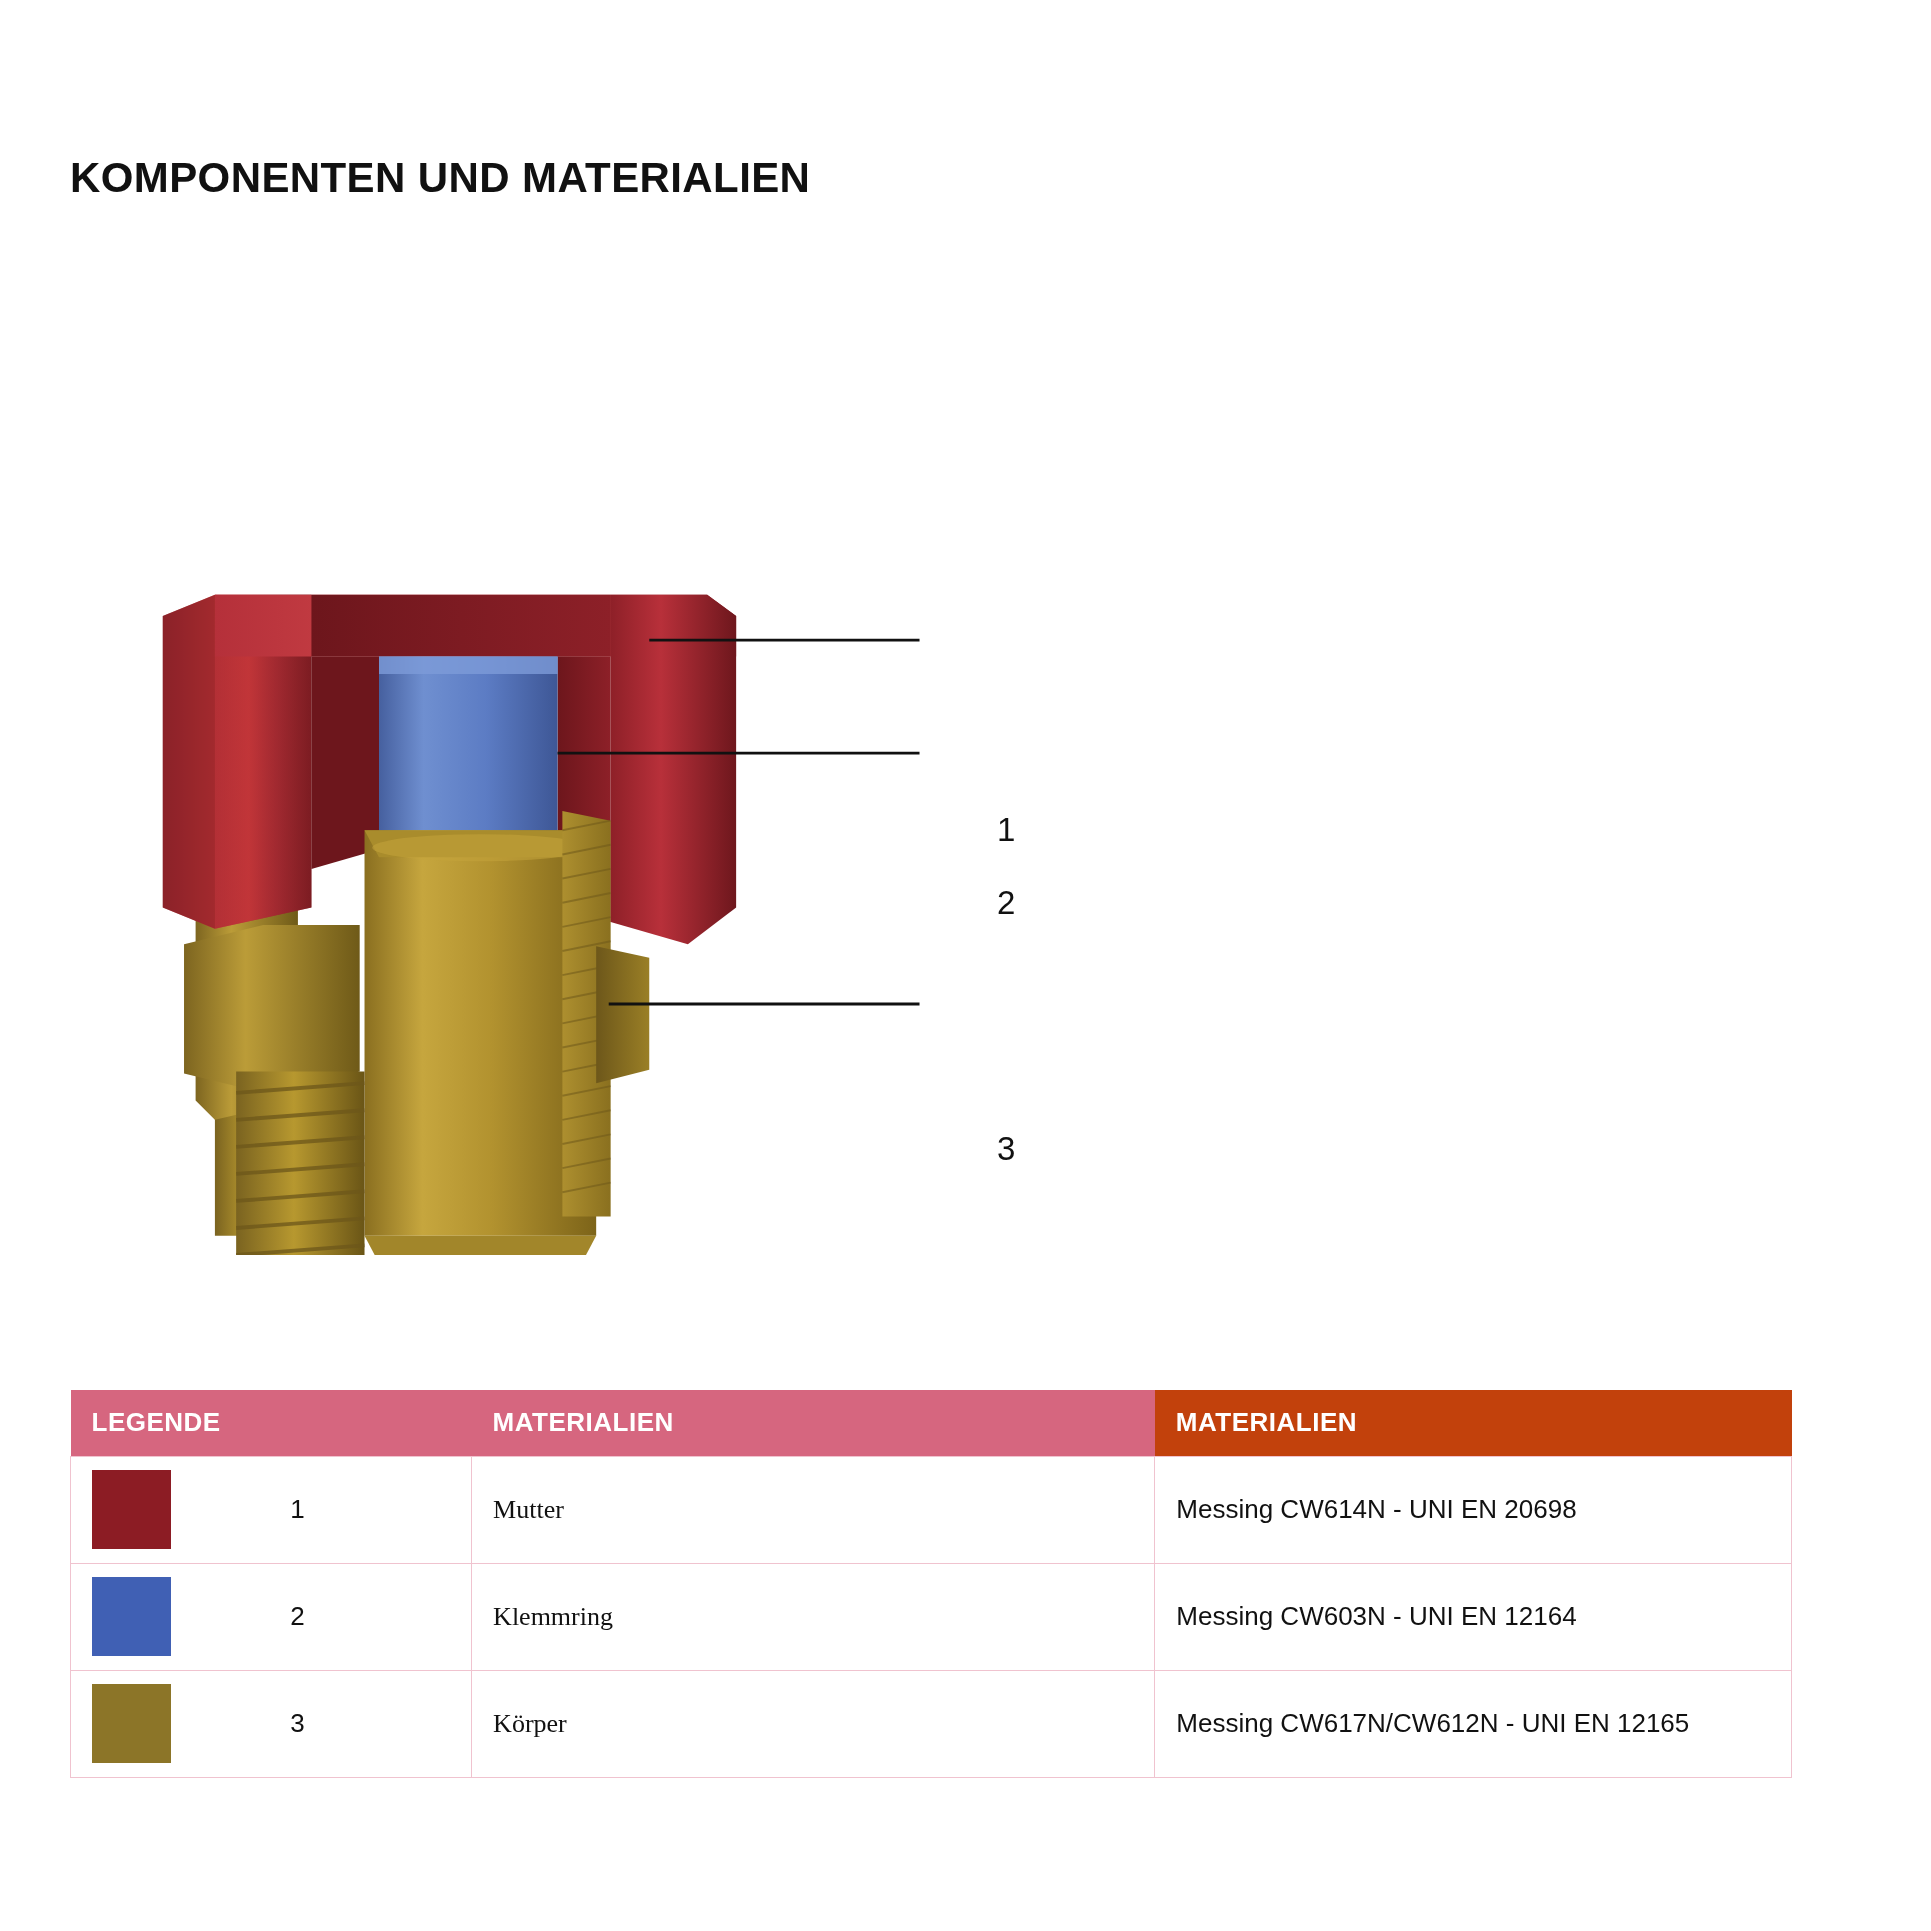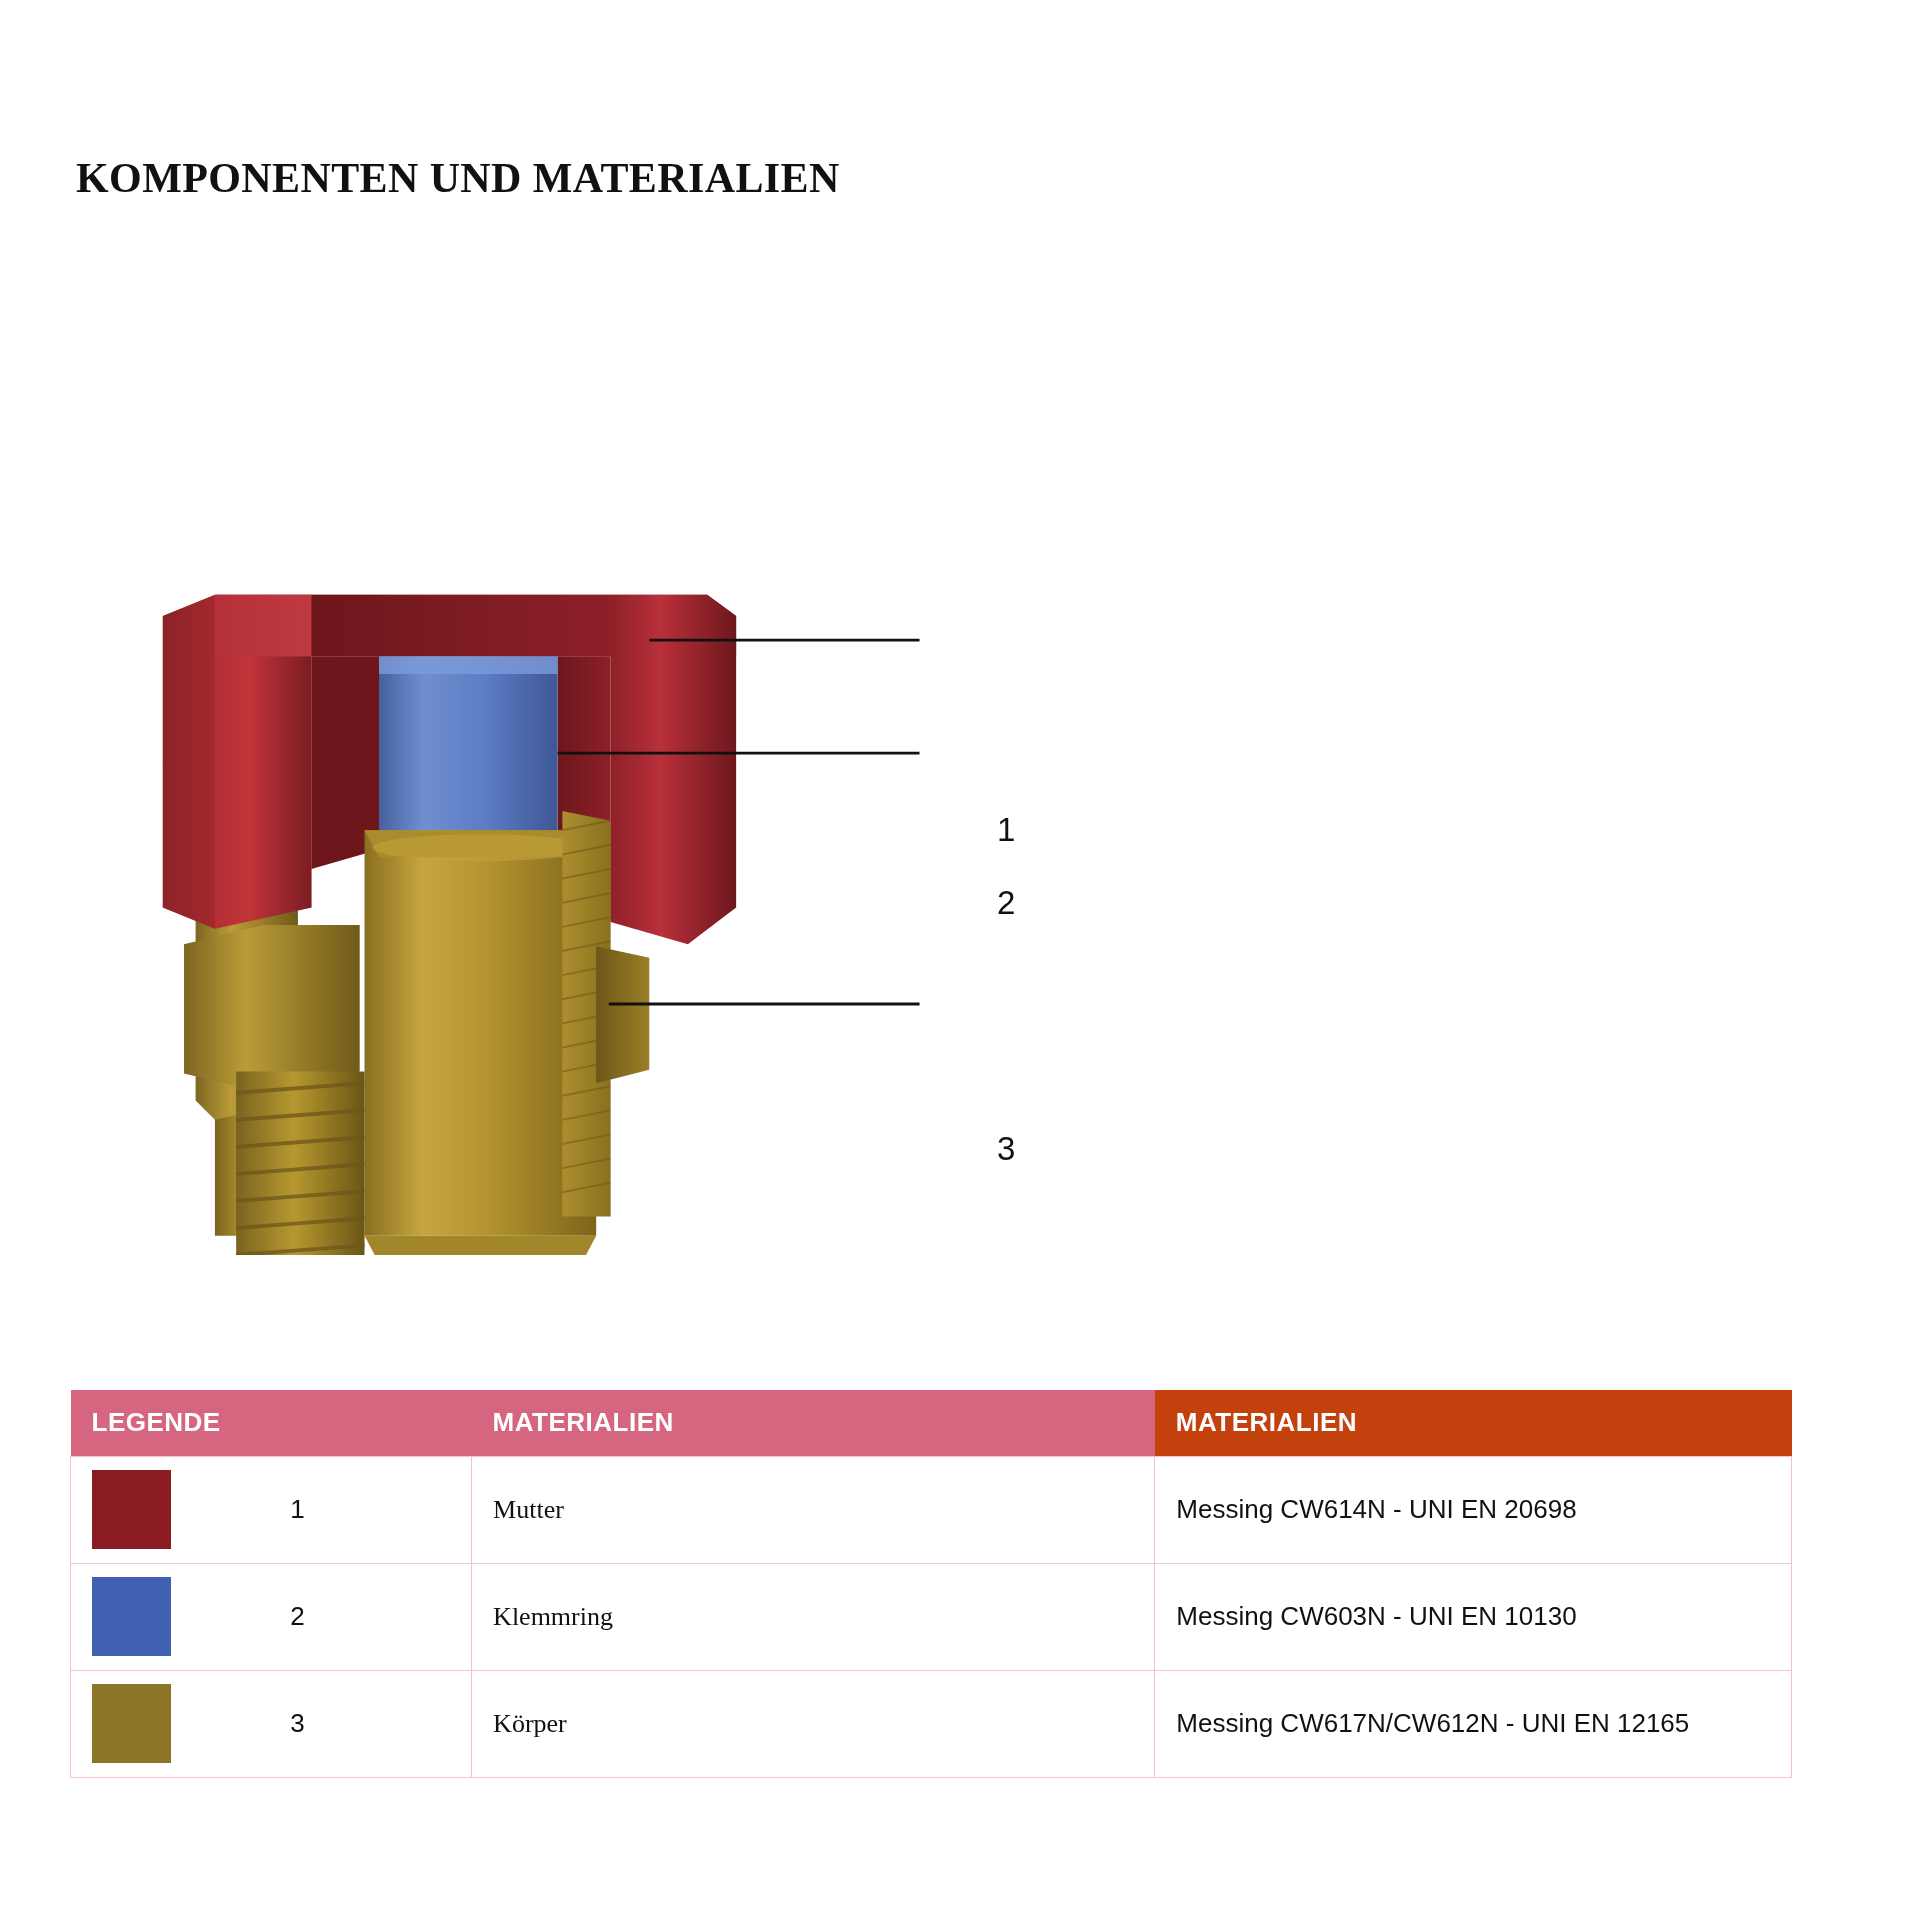--- a/index.html
+++ b/index.html
@@ -17,28 +17,27 @@
   }
 
   .page {
     position: absolute;
     inset: 0;
   }
 
   
   .page-title {
     position: absolute;
-    left: 76px;
+    left: 70px;
     top: 154px;
     font-size: 42px;
     font-weight: bold;
     letter-spacing: 0.4px;
     color: #111111;
     white-space: nowrap;
-    font-family: Liberation Serif, serif;
   }
 
   
   .figure {
     position: absolute;
     left: 70px;
     top: 367px;
     width: 1062px;
     height: 888px;
   }
@@ -290,21 +289,21 @@
         <td class="num-cell">1</td>
         <td class="comp-cell">Mutter</td>
         <td class="mat-cell">Messing CW614N - UNI EN 20698</td>
       </tr>
       <tr>
         <td class="swatch-cell">
           <span class="swatch" style="background:#4060b4"></span>
         </td>
         <td class="num-cell">2</td>
         <td class="comp-cell">Klemmring</td>
-        <td class="mat-cell">Messing CW603N - UNI EN 10130</td>
+        <td class="mat-cell">Messing CW603N - UNI EN 12164</td>
       </tr>
       <tr>
         <td class="swatch-cell">
           <span class="swatch" style="background:#8c7528"></span>
         </td>
         <td class="num-cell">3</td>
         <td class="comp-cell">Körper</td>
         <td class="mat-cell">Messing CW617N/CW612N - UNI EN 12165</td>
       </tr>
     </tbody>

